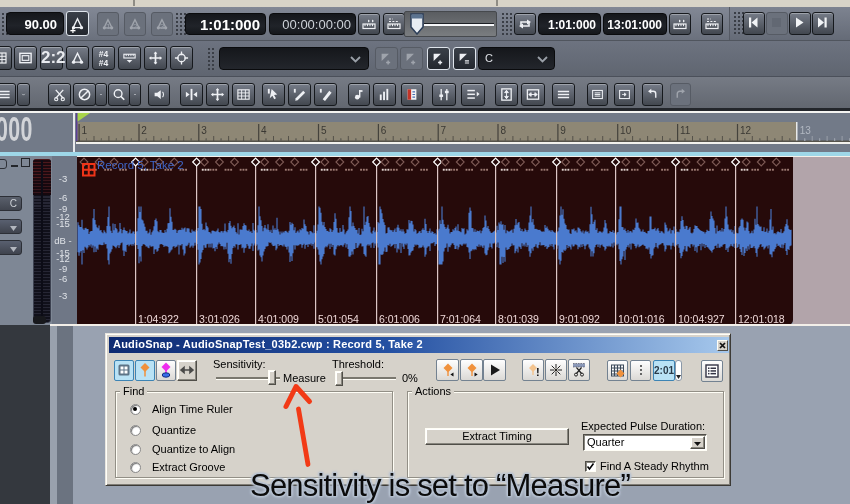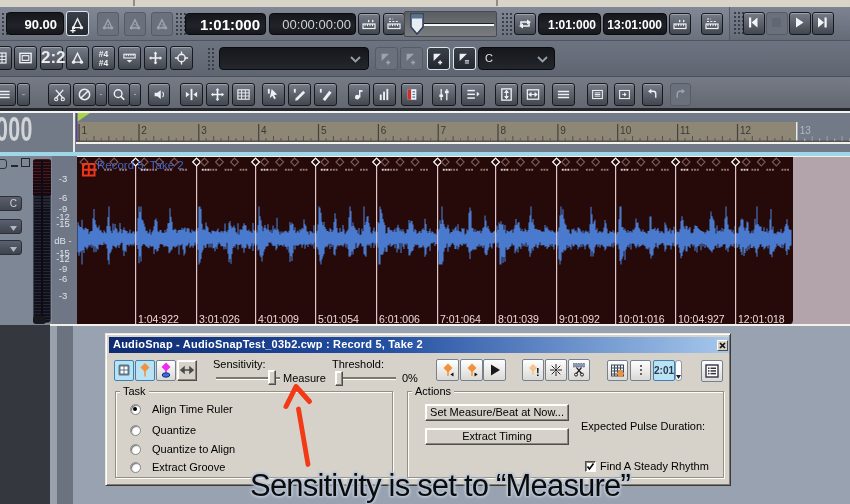--- a/index.html
+++ b/index.html
@@ -1075,35 +1075,40 @@
           <rect x="2" y="2" width="12" height="12" fill="#fff" stroke="#334" stroke-width="1.4"></rect>
           <rect x="4" y="4.5" width="1.5" height="1.5" fill="#334"></rect>
           <rect x="6.5" y="4.5" width="5.5" height="1.5" fill="#334"></rect>
           <rect x="4" y="7.2" width="1.5" height="1.5" fill="#334"></rect>
           <rect x="6.5" y="7.2" width="5.5" height="1.5" fill="#334"></rect>
           <rect x="4" y="9.9" width="1.5" height="1.5" fill="#334"></rect>
           <rect x="6.5" y="9.9" width="5.5" height="1.5" fill="#334"></rect>
         </svg>
       </div>
       <div class="gbx" style="left:9px;top:57px;width:278px;height:87px"></div>
-      <div class="dlgt abs" style="left:14px;top:51px;background:#d6d2ca;padding:0 3px">Task</div>
+      <div class="dlgt abs" style="left:14px;top:51px;background:#d6d2ca;padding:0 3px">Find</div>
       <div class="abs" style="left:23.5px;top:69.5px;width:11px;height:11px;border-radius:50%;background:#fff;border:1px solid #888;box-shadow:inset 1px 1px 1px #777"></div>
       <div class="abs" style="left:27px;top:73px;width:4px;height:4px;border-radius:50%;background:#000"></div>
       <div class="dlgt abs" style="left:46px;top:68.5px">Align Time Ruler</div>
       <div class="abs" style="left:23.5px;top:90.5px;width:11px;height:11px;border-radius:50%;background:#fff;border:1px solid #888;box-shadow:inset 1px 1px 1px #777"></div>
       <div class="dlgt abs" style="left:46px;top:89.5px">Quantize</div>
       <div class="abs" style="left:23.5px;top:109.5px;width:11px;height:11px;border-radius:50%;background:#fff;border:1px solid #888;box-shadow:inset 1px 1px 1px #777"></div>
       <div class="dlgt abs" style="left:46px;top:108.5px">Quantize to Align</div>
       <div class="abs" style="left:23.5px;top:127.5px;width:11px;height:11px;border-radius:50%;background:#fff;border:1px solid #888;box-shadow:inset 1px 1px 1px #777"></div>
       <div class="dlgt abs" style="left:46px;top:126.5px">Extract Groove</div>
       <div class="gbx" style="left:301px;top:57px;width:317px;height:87px"></div>
       <div class="dlgt abs" style="left:306px;top:51px;background:#d6d2ca;padding:0 3px">Actions</div>
-      <div class="cbtn dlgt" style="left:319px;top:70px;width:144px;height:17px;text-align:center;line-height:15px">Set Measure/Beat at Now...</div>
       <div class="cbtn dlgt" style="left:319px;top:94px;width:144px;height:17px;text-align:center;line-height:15px">Extract Timing</div>
       <div class="dlgt abs" style="left:475px;top:86px">Expected Pulse Duration:</div>
+      <div class="abs dlgt" style="left:477px;top:100px;width:124px;height:17px;background:#fff;border:1px solid;border-color:#504e48 #fffef6 #fffef6 #504e48;box-shadow:inset 1px 1px 0 #88867e;line-height:15px;padding-left:3px">Quarter
+<div class="cbtn" style="right:1px;top:1px;width:15px;height:13px">
+          <svg width="7" height="4" style="position:absolute;left:3px;top:4.5px">
+            <path d="M0 0h7L3.5 4z" fill="#111"></path>
+          </svg>
+        </div></div>
       <div class="abs" style="left:479px;top:127px;width:11px;height:11px;background:#fff;border:1px solid;border-color:#504e48 #fffef6 #fffef6 #504e48;box-shadow:inset 1px 1px 0 #88867e">
         <svg width="9" height="9" style="position:absolute;left:0px;top:0px">
           <path d="M1.5 4.5l2 2.5 4-5.5" stroke="#000" stroke-width="1.6" fill="none"></path>
         </svg>
       </div>
       <div class="dlgt abs" style="left:494px;top:126px">Find A Steady Rhythm</div>
     </div>
     <svg class="abs" width="60" height="95" style="left:270px;top:380px">
       <path d="M38 84.5L28.5 29" stroke="#f23a16" stroke-width="4.8" stroke-linecap="round" fill="none"></path>
       <path d="M16 26.5L26 6.5L39.5 21.5" stroke="#f23a16" stroke-width="5" stroke-linejoin="round" stroke-linecap="round" fill="none"></path>

